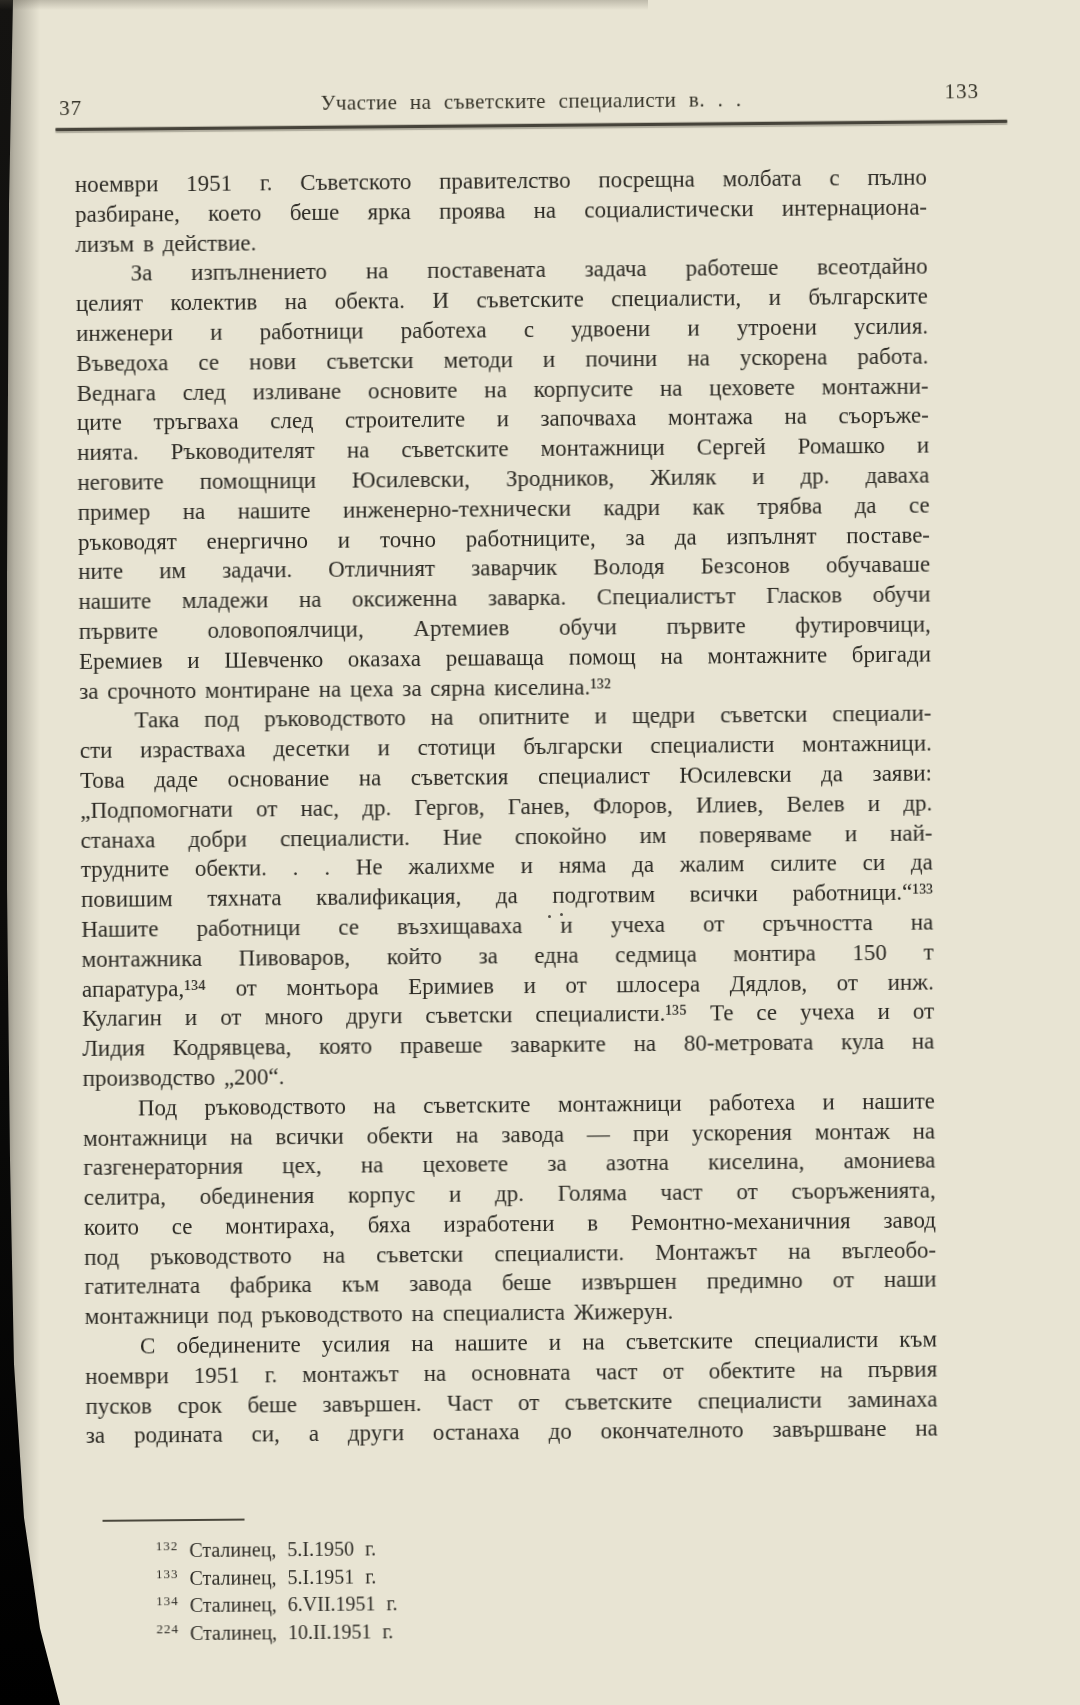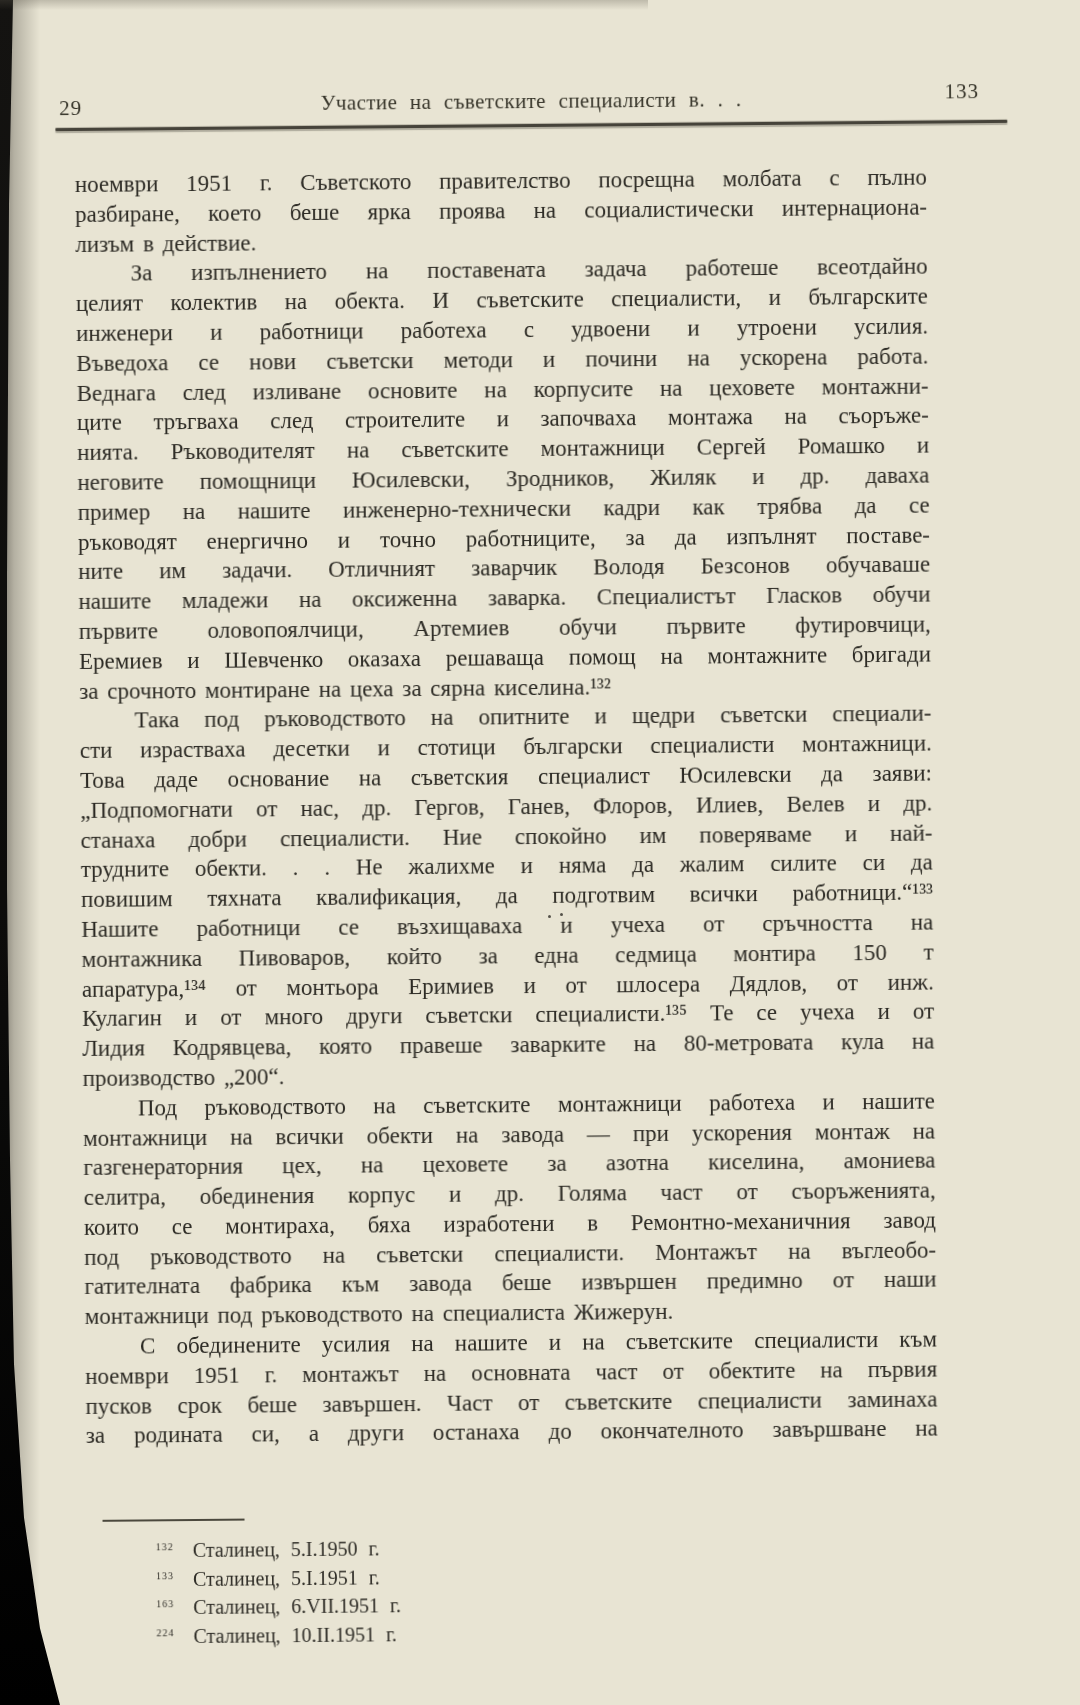--- a/index.html
+++ b/index.html
@@ -56,38 +56,38 @@
   .para { margin: 0; }
   .line { text-align: justify; text-align-last: justify; }
   .line.last { text-align-last: left; word-spacing: 3px; }
   .line.indent { padding-left: 55px; }
 
   .footnotes { margin-top: 69px; margin-left: 35px; }
   .fn-rule { width: 142px; height: 2px; background: #4b483d; margin-bottom: 17px; }
   .fn-item { margin-left: 53px; font-size: 20px; line-height: 24.5px; word-spacing: 6px; color: #2e2c26; }
   .fn-num {
     display: inline-block; transform: translateY(-7px);
-    font-size: 10px; letter-spacing: 1px; margin-right: 19px;
+    font-size: 13px; letter-spacing: 1px; margin-right: 11px;
   }
 
   .speck { position: absolute; background: #55524a; border-radius: 50%; width: 3px; height: 3px; }
   .speck.s1 { left: 548px; top: 915px; }
   .speck.s2 { left: 560px; top: 913px; }
 </style>
 </head>
 <body>
 
 <div class="binding-shadow"></div>
 <div class="binding-strip"></div>
 <div class="top-shade"></div>
 
 <div class="content">
 
   <div class="header-row">
-    <span class="pg-left">29</span>
+    <span class="pg-left">37</span>
     <div class="head-title">Участие на съветските специалисти в. . .</div>
     <span class="pg-right">133</span>
   </div>
   <div class="header-rule"></div>
 
   <div class="page-body">
       <div class="para">
         <div class="line">ноември 1951 г. Съветското правителство посрещна молбата с пълно</div>
         <div class="line">разбиране, което беше ярка проява на социалистически интернациона-</div>
         <div class="line last">лизъм в действие.</div>
@@ -140,21 +140,21 @@
         <div class="line">пусков срок беше завършен. Част от съветските специалисти заминаха</div>
         <div class="line">за родината си, а други останаха до окончателното завършване на</div>
       </div>
     </div>
 
   <div class="footnotes">
     <div class="fn-rule"></div>
     <div>
         <div class="fn-item"><span class="fn-num">132</span><span>Сталинец, 5.I.1950 г.</span></div>
         <div class="fn-item"><span class="fn-num">133</span><span>Сталинец, 5.I.1951 г.</span></div>
-        <div class="fn-item"><span class="fn-num">163</span><span>Сталинец, 6.VII.1951 г.</span></div>
+        <div class="fn-item"><span class="fn-num">134</span><span>Сталинец, 6.VII.1951 г.</span></div>
         <div class="fn-item"><span class="fn-num">224</span><span>Сталинец, 10.II.1951 г.</span></div>
       </div>
   </div>
 
 </div>
 
 <div class="speck s1"></div>
 <div class="speck s2"></div>
 
 </body></html>

